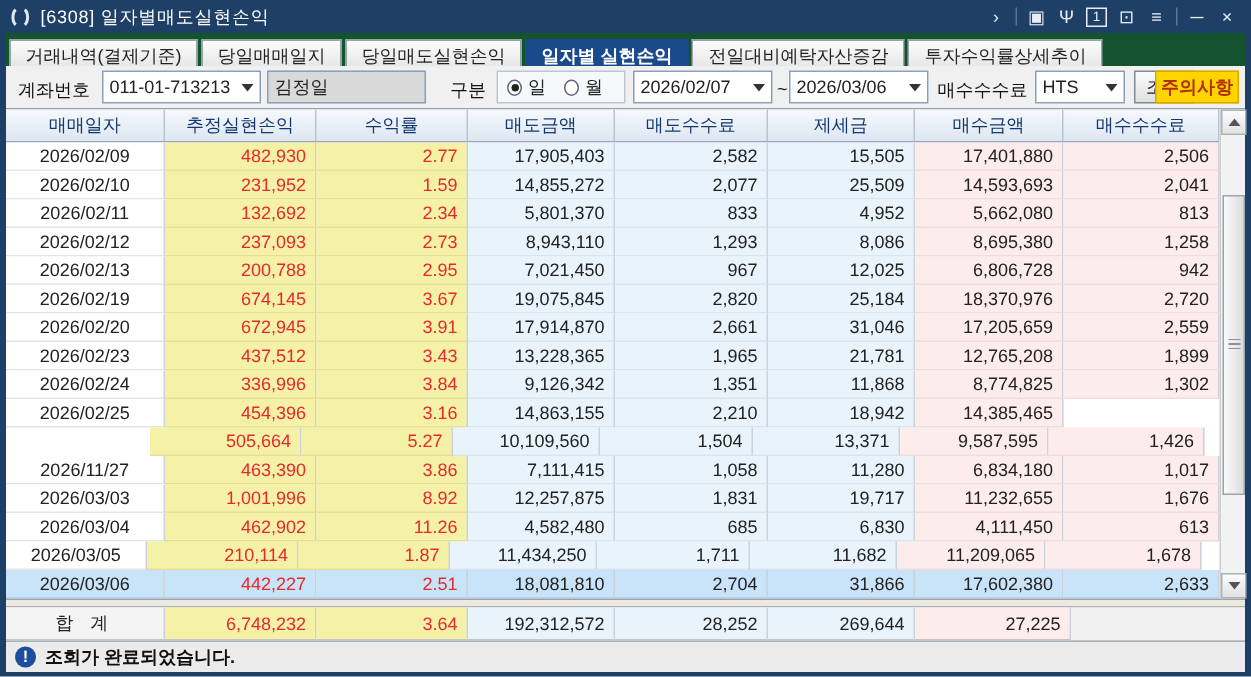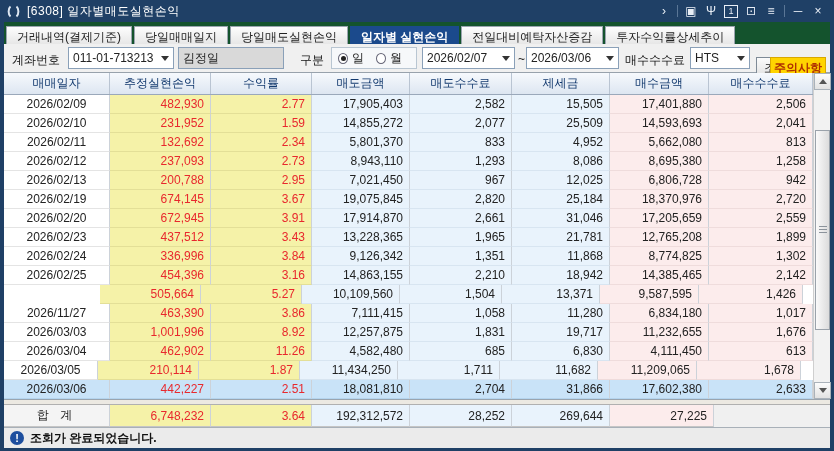--- a/index.html
+++ b/index.html
@@ -37,21 +37,21 @@
   .ctrl .val { flex:1; white-space:nowrap; overflow:hidden; }
   .tri-down { width:0; height:0; border-left:4px solid transparent; border-right:4px solid transparent;
               border-top:5px solid #333; margin-left:4px; }
   .readonly { background:#d9d9d9; }
   .radiobox { position:absolute; top:3px; height:22px; border:1px solid #b9c6d2; background:#f6f8fa;
               display:flex; align-items:center; padding:0 6px; gap:4px; }
   .radio { width:11px; height:11px; border-radius:50%; border:1px solid #667; background:#fff;
            display:inline-flex; align-items:center; justify-content:center; }
   .radio .dot { width:5px; height:5px; border-radius:50%; background:#222; }
   .rlbl { margin-right:8px; }
-  .btn { position:absolute; top:13px; height:22px; display:flex; align-items:center; justify-content:center;
+  .btn { position:absolute; top:3px; height:22px; display:flex; align-items:center; justify-content:center;
          background:linear-gradient(#fbfbfb,#dfdfdf); border:1px solid #7e8a96; cursor:default; }
   .btn.caution { background:#ffd400; border:1px solid #d9a800; color:#b03000; font-weight:bold; }
   .tilde { position:absolute; top:8px; }
 
   
   .gridwrap { position:absolute; left:4px; top:73px; width:826px; height:354px; background:#fff; }
   .ghead { display:flex; width:809px; height:22px;
            background:linear-gradient(#f6f9fd,#dde6f1); border-bottom:1px solid #9aa8ba; }
   .hcell { display:flex; align-items:center; justify-content:center; color:#12396e;
            border-right:1px solid #b9c4d2; height:100%; cursor:default; }
@@ -272,21 +272,20 @@
           <div class="cell c-pink" style="width: 104px;">1,302</div>
         </div>
         <div class="grow">
           <div class="cell c-date" style="width: 106px;">2026/02/25</div>
           <div class="cell c-yellow red" style="width: 101px;">454,396</div>
           <div class="cell c-yellow red" style="width: 101px;">3.16</div>
           <div class="cell c-blue" style="width: 98px;">14,863,155</div>
           <div class="cell c-blue" style="width: 102px;">2,210</div>
           <div class="cell c-blue" style="width: 98px;">18,942</div>
           <div class="cell c-pink" style="width: 99px;">14,385,465</div>
-          <div class="cell c-pink" style="width: 104px;">2,142</div>
         </div>
         <div class="grow">
           <div class="cell c-date" style="width: 96px; margin-top: 24px;">2026/02/26</div>
           <div class="cell c-yellow red" style="width: 101px;">505,664</div>
           <div class="cell c-yellow red" style="width: 101px;">5.27</div>
           <div class="cell c-blue" style="width: 98px;">10,109,560</div>
           <div class="cell c-blue" style="width: 102px;">1,504</div>
           <div class="cell c-blue" style="width: 98px;">13,371</div>
           <div class="cell c-pink" style="width: 99px;">9,587,595</div>
           <div class="cell c-pink" style="width: 104px;">1,426</div>

